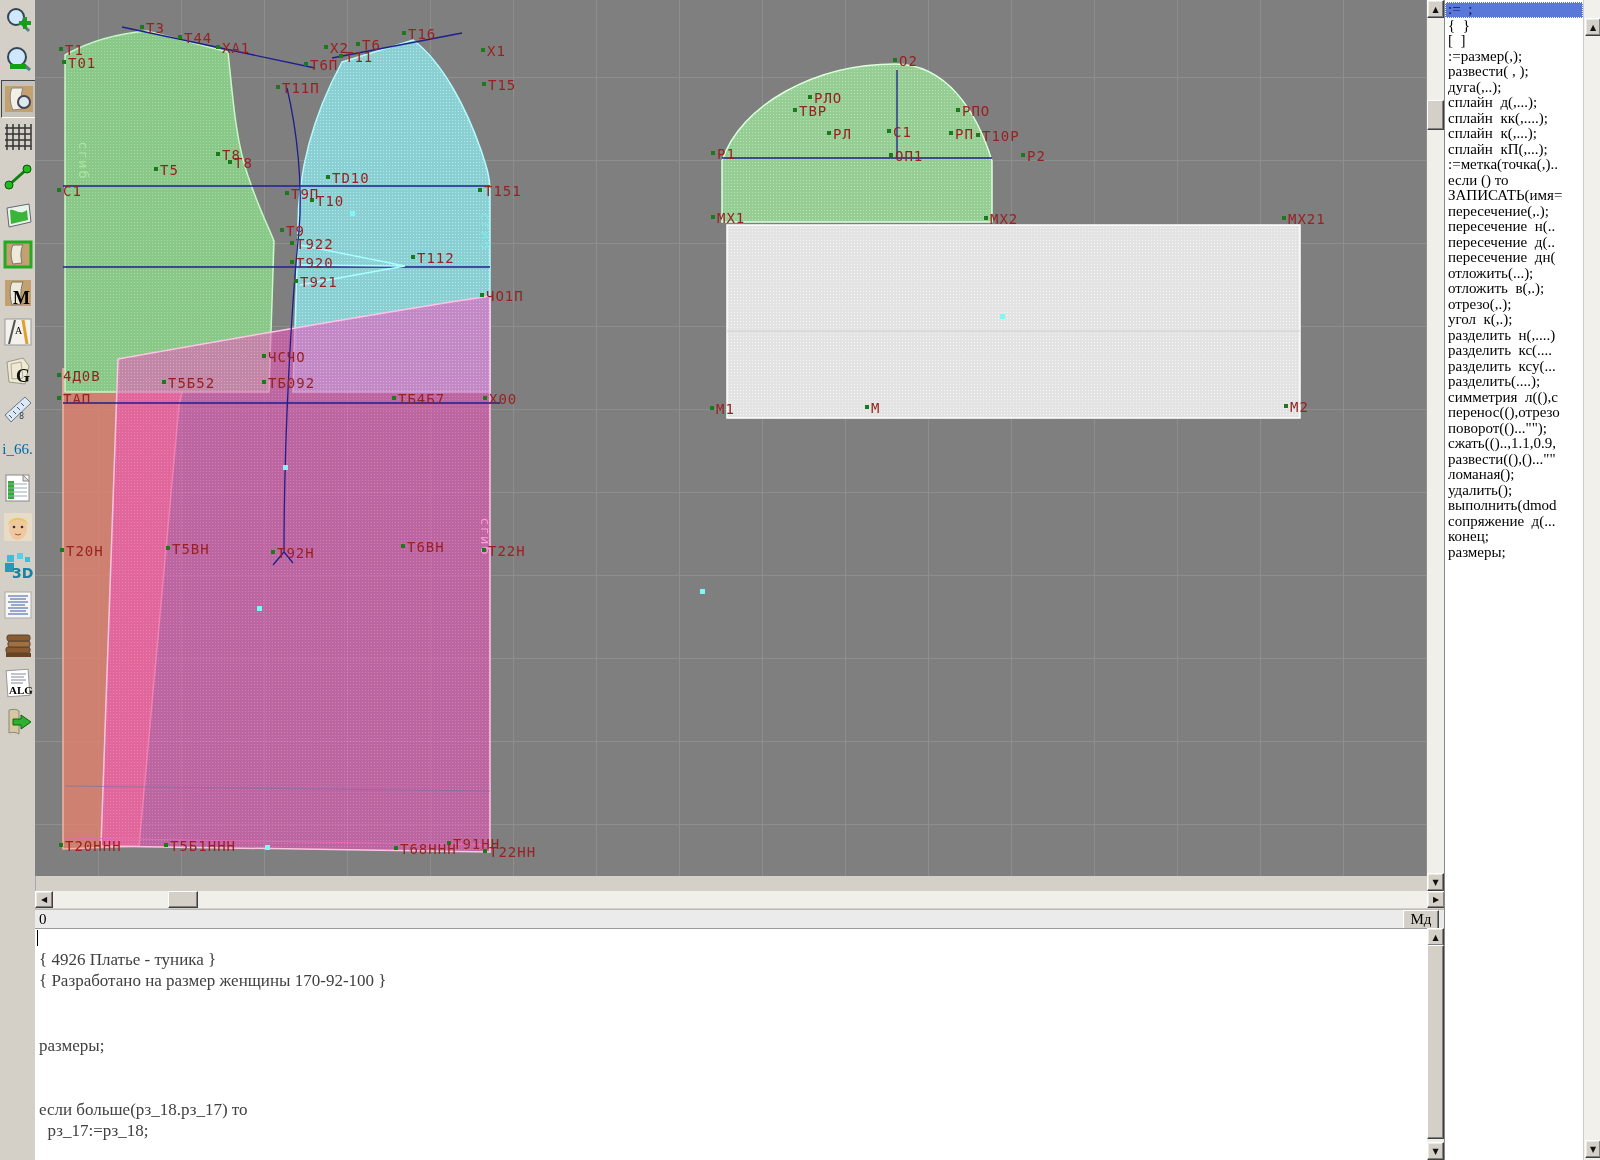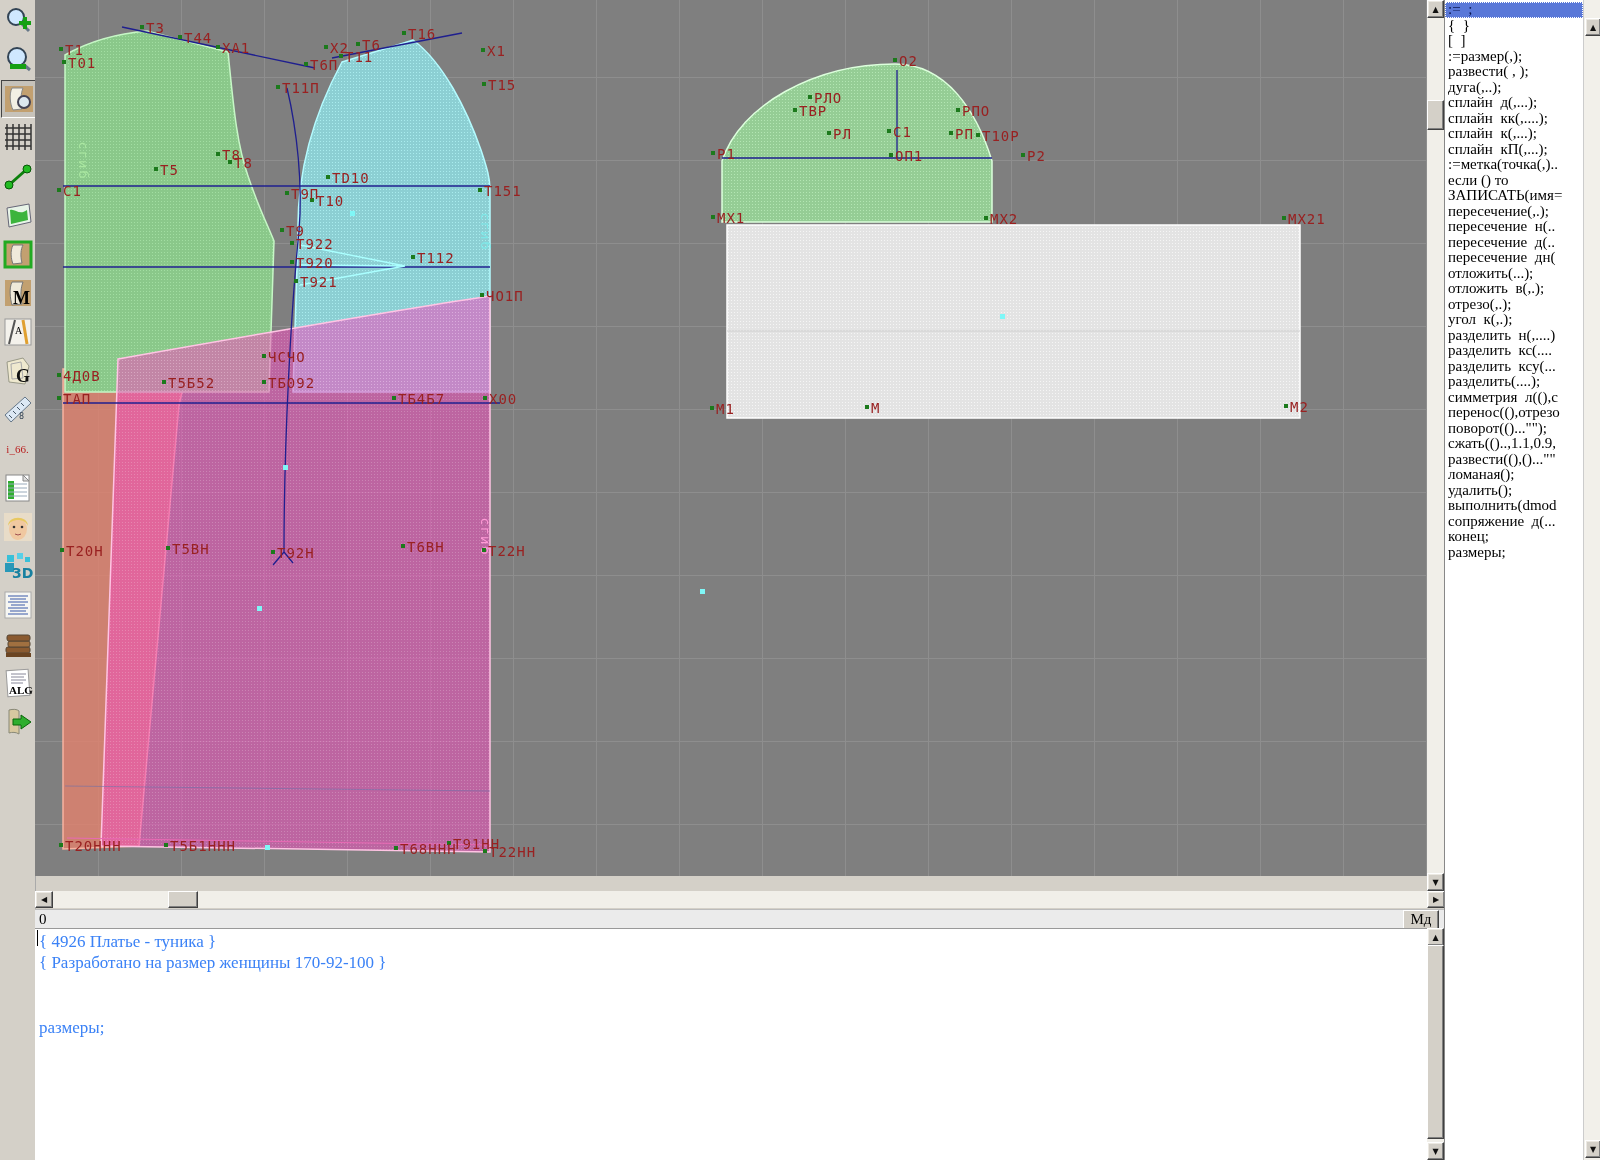--- a/index.html
+++ b/index.html
@@ -2,41 +2,41 @@
 <html><head>
 <meta charset="utf-8">
 <style>
   html,body{margin:0;padding:0;width:1600px;height:1160px;overflow:hidden;
     background:#d4d0c8;font-family:"Liberation Serif",serif;}
   #app{position:relative;width:1600px;height:1160px;}
   
   #toolbar{position:absolute;left:0;top:0;width:35px;height:1160px;background:#d4d0c8;border-right:1px solid #aaa;}
   .tool{position:absolute;left:1px;width:33px;height:36px;display:flex;align-items:center;justify-content:center;overflow:hidden;}
   .tool.pressed{border:1px solid;border-color:#444 #fff #fff #444;background:#c6c2ba;}
-  .tool-label{font-size:11px;color:#b91c1c;font-family:"Liberation Serif",serif;}
+  .tool-label{font-size:15px;color:#0369a1;font-family:"Liberation Serif",serif;}
   
   #canvas-wrap{position:absolute;left:35px;top:0;width:1392px;height:876px;background:#7f7f7f;}
   
   .sb-btn{position:absolute;background:#d4d0c8;border:1px solid;border-color:#fff #404040 #404040 #fff;
     box-shadow:inset -1px -1px 0 #808080, inset 1px 1px 0 #ece9e2;
     display:flex;align-items:center;justify-content:center;font-size:8px;color:#111;
     font-family:"DejaVu Sans",sans-serif;}
   .sb-track{position:absolute;background:#f1efe9;}
   .sb-thumb{position:absolute;background:#d4d0c8;border:1px solid;border-color:#fff #404040 #404040 #fff;
     box-shadow:inset -1px -1px 0 #808080;}
   #v-scroll{position:absolute;left:1427px;top:0;width:17px;height:891px;}
   #h-scroll{position:absolute;left:35px;top:891px;width:1409px;height:18px;}
   
   #status-row{position:absolute;left:35px;top:909px;width:1409px;height:19px;background:#ebebeb;border-top:1px solid #bbb;}
   #status-zero{position:absolute;left:4px;top:1px;font-size:15px;color:#000;}
   .mini-btn{position:absolute;top:0;height:18px;background:#d4d0c8;border:1px solid;border-color:#fff #404040 #404040 #fff;
     box-shadow:inset -1px -1px 0 #808080;font-size:15px;text-align:center;line-height:17px;color:#000;cursor:default;}
   
   #editor{position:absolute;left:35px;top:928px;width:1392px;height:232px;background:#fff;border-top:1px solid #999;
-    font-size:17px;line-height:21.4px;color:#3b82f6;padding:2px 0 0 4px;box-sizing:border-box;white-space:pre;}
+    font-size:17px;line-height:21.4px;color:#404040;padding:20px 0 0 4px;box-sizing:border-box;white-space:pre;}
   #caret{position:absolute;left:37px;top:930px;width:1px;height:16px;background:#000;}
   #editor-scroll{position:absolute;left:1427px;top:928px;width:17px;height:232px;}
   
   #cmd-panel{position:absolute;left:1444px;top:0;width:139px;height:1160px;background:#fff;border-left:1px solid #888;
     padding-top:2px;box-sizing:border-box;}
   .cmd-row{height:15.5px;line-height:15.5px;font-size:15px;color:#000;white-space:pre;overflow:hidden;padding-left:3px;}
   .cmd-row.sel{background:#5a78d8;color:#0a1650;outline:1px dotted #fff;outline-offset:-1px;}
   #cmd-scroll{position:absolute;left:1583px;top:0;width:17px;height:1160px;background:#f2f0ea;border-left:1px solid #ccc;}
 </style>
 </head>
@@ -403,21 +403,21 @@
     <div class="sb-thumb" style="left:133px;top:0;width:28px;height:15px"></div>
     <div class="sb-btn" style="left:1392px;top:0;width:16px;height:15px">▶</div>
   </div>
 
   <div id="status-row">
     <span id="status-zero">0</span>
     <div class="mini-btn" style="left:1372px;width:30px">Рз</div>
     <div class="mini-btn" style="left:1368px;width:34px">Мд</div>
   </div>
 
-  <div id="editor"><div>{ 4926 Платье - туника }</div><div>{ Разработано на размер женщины 170-92-100 }</div><div>&nbsp;</div><div>&nbsp;</div><div>размеры;</div><div>&nbsp;</div><div>&nbsp;</div></div>
+  <div id="editor"><div>{ 4926 Платье - туника }</div><div>{ Разработано на размер женщины 170-92-100 }</div><div>&nbsp;</div><div>&nbsp;</div><div>размеры;</div><div>&nbsp;</div><div>&nbsp;</div><div>если больше(рз_18.рз_17) то</div><div>  рз_17:=рз_18;</div></div>
   <div id="caret"></div>
   <div id="editor-scroll">
     <div class="sb-track" style="left:0;top:0;width:17px;height:232px"></div>
     <div class="sb-btn" style="left:0;top:0;width:15px;height:16px">▲</div>
     <div class="sb-thumb" style="left:0;top:17px;width:15px;height:192px"></div>
     <div class="sb-btn" style="left:0;top:214px;width:15px;height:16px">▼</div>
   </div>
 
   <div id="cmd-panel">
       <div class="cmd-row sel">:=  ;</div>

